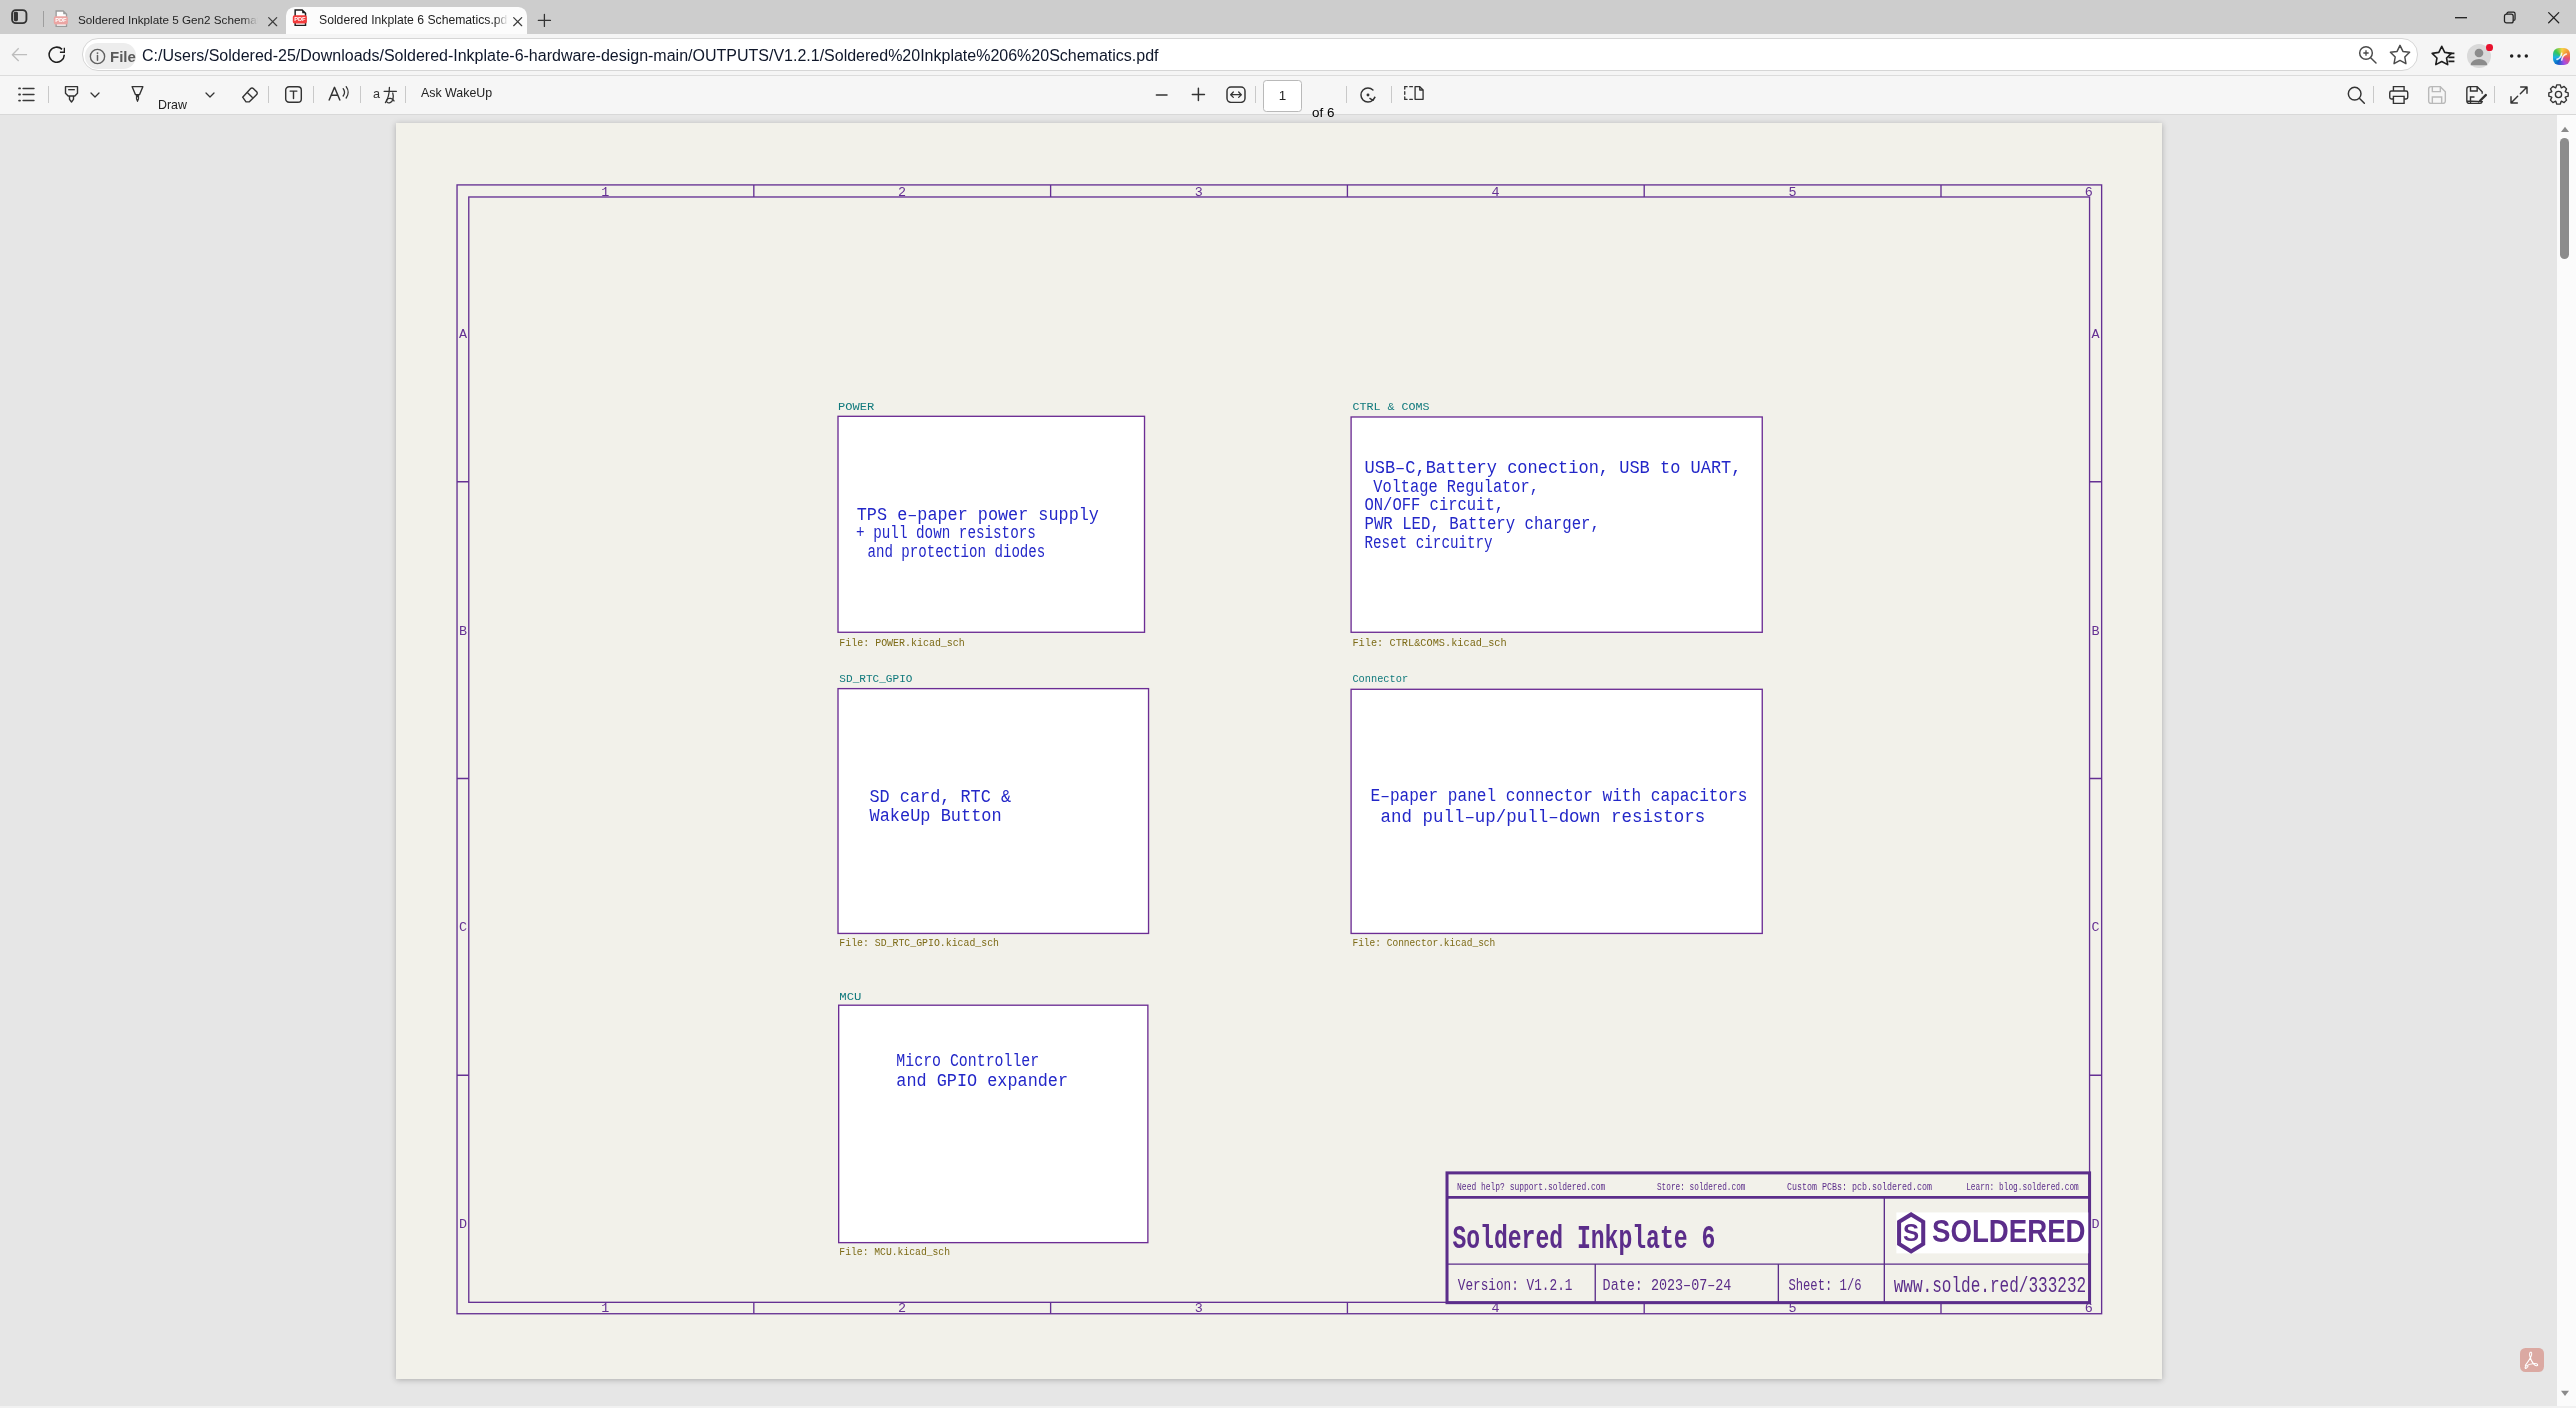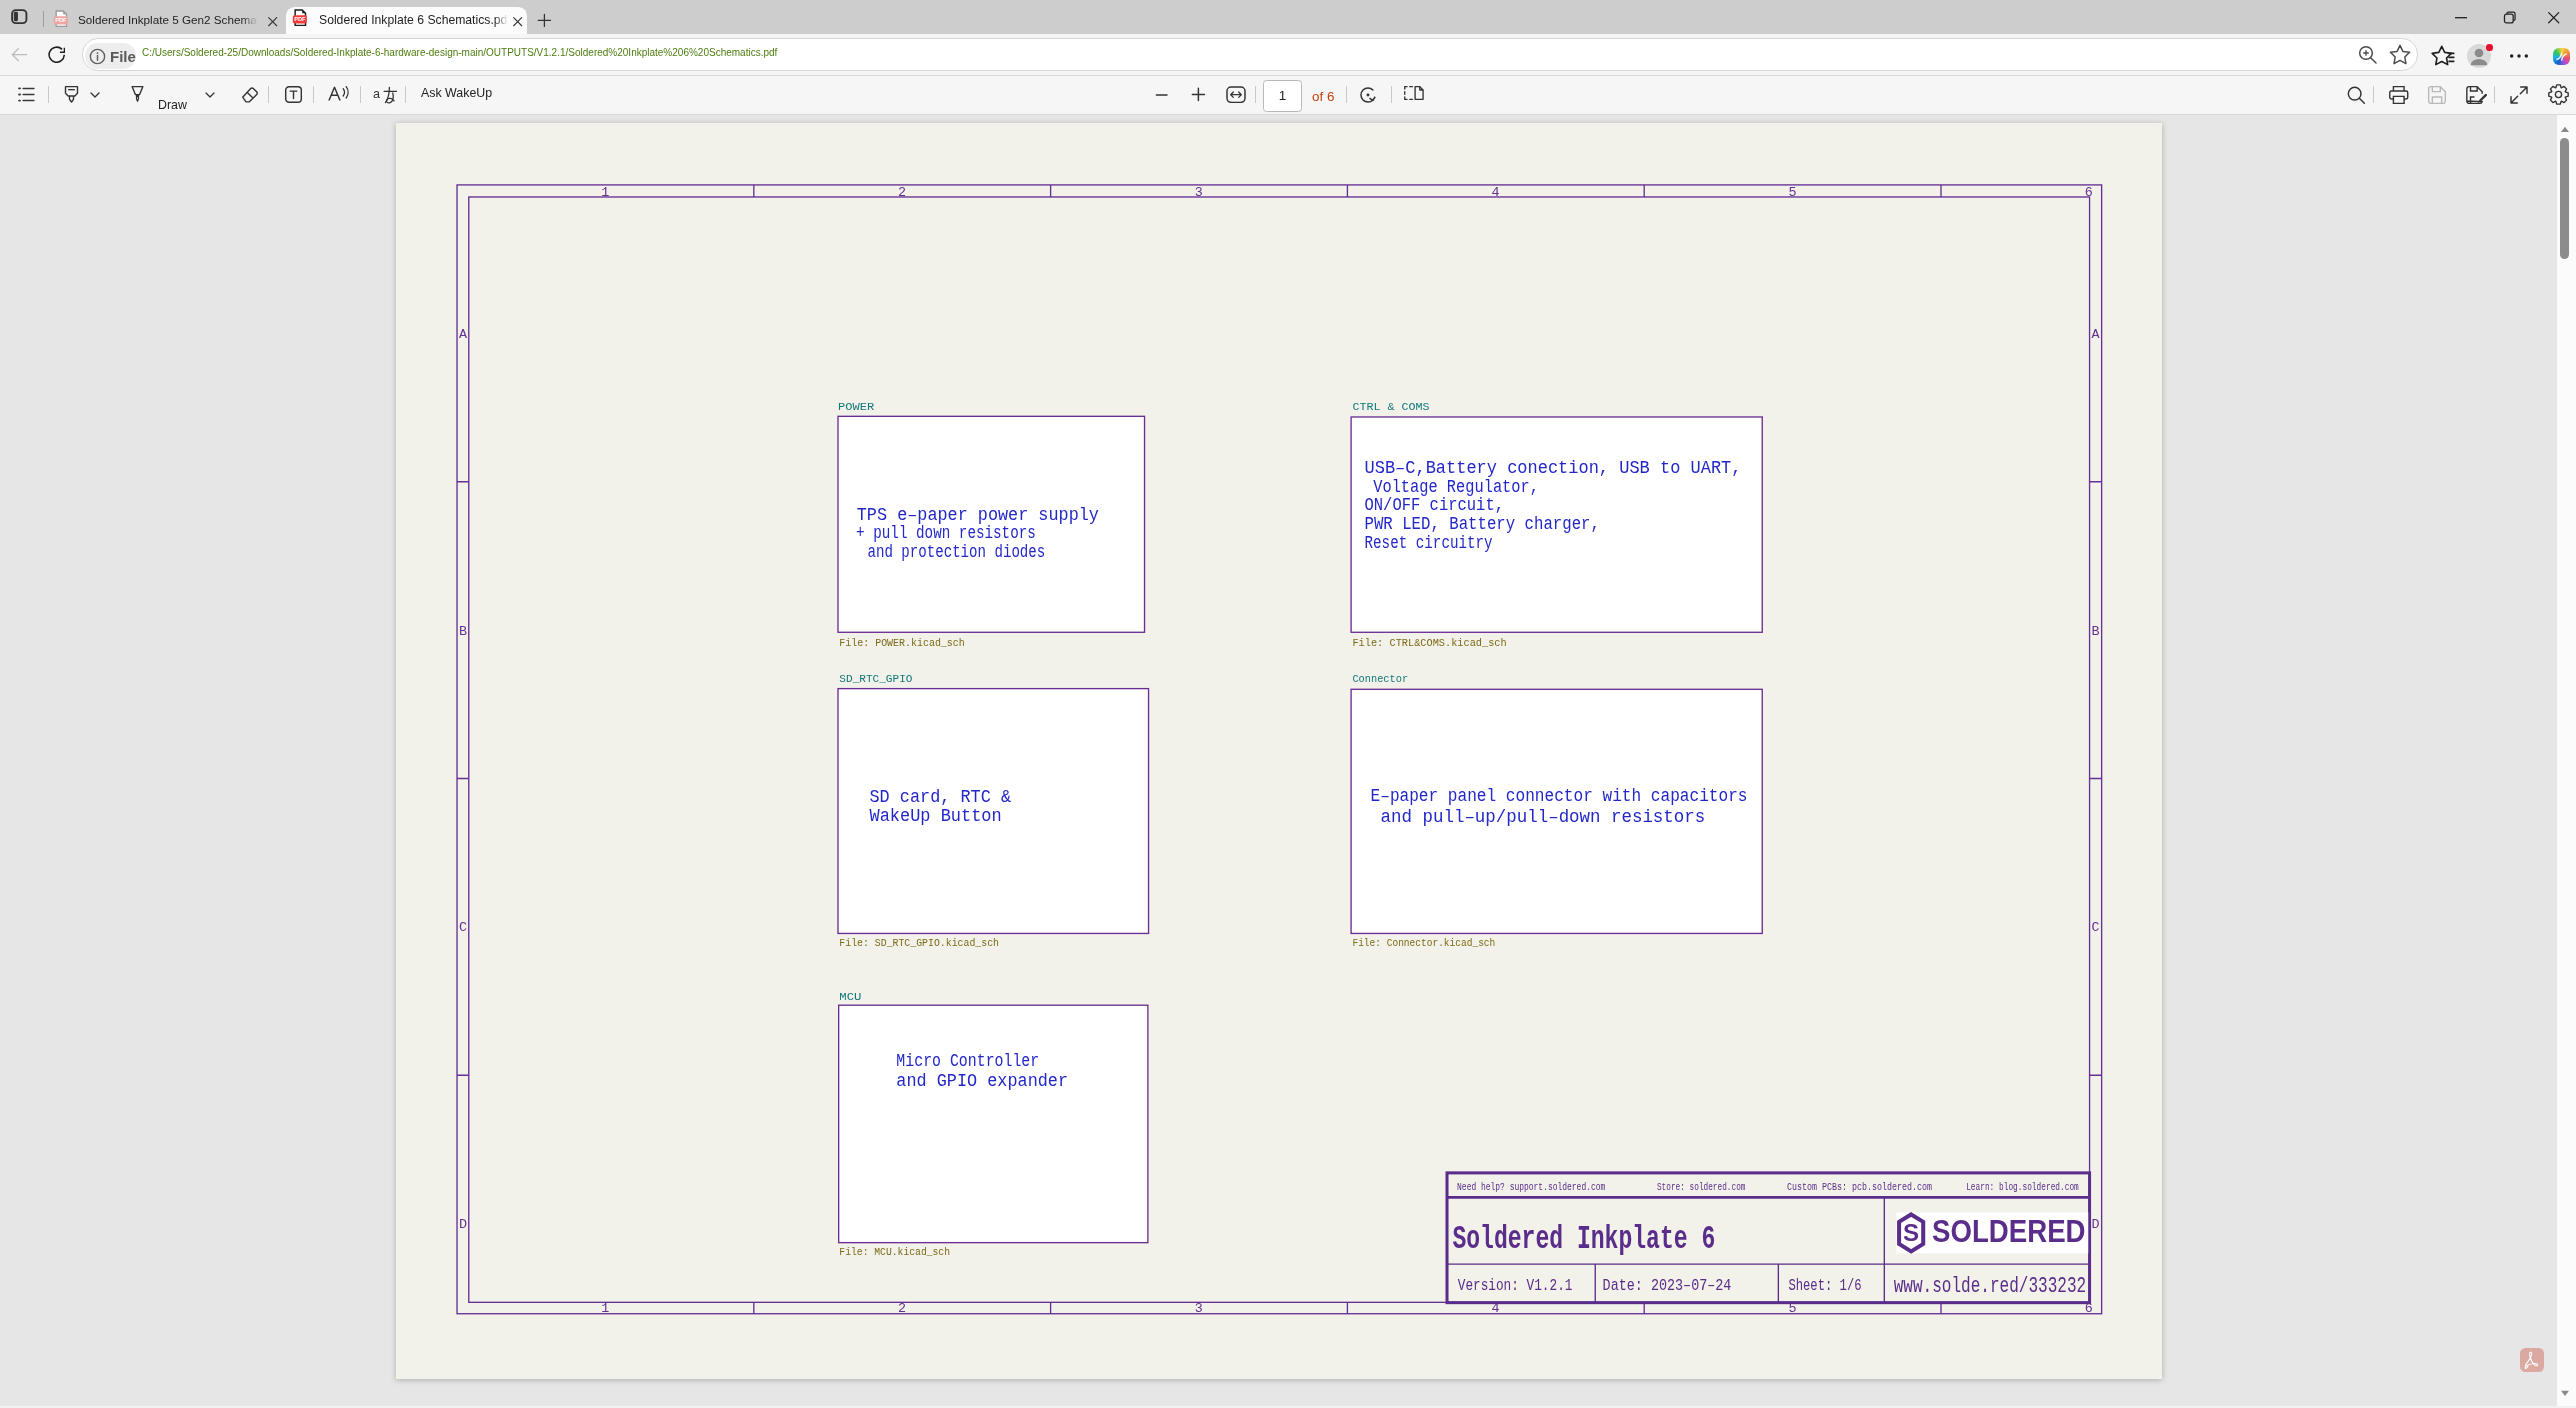--- a/index.html
+++ b/index.html
@@ -79,21 +79,21 @@
 <svg class="abs" style="left:48px;top:46px" width="17.4" height="17.4" viewBox="0 0 26 26">
  <path d="M24.3 13 a11.3 11.3 0 1 1 -3.3 -8" fill="none" stroke="#1f1f1f" stroke-width="2.3"></path>
  <path d="M24.6 2.6 V9.4 H17.8" fill="none" stroke="#1f1f1f" stroke-width="2.3"></path>
 </svg>
 <svg class="abs" style="left:89px;top:48px" width="17" height="17" viewBox="0 0 25 25">
  <circle cx="12.5" cy="12.5" r="10.5" fill="none" stroke="#5f5f5f" stroke-width="2"></circle>
  <path d="M12.5 11 V18" stroke="#5f5f5f" stroke-width="2.2" stroke-linecap="round"></path>
  <circle cx="12.5" cy="7.5" r="1.4" fill="#5f5f5f"></circle>
 </svg>
 <div class="abs" style="left:110px;top:48px;font-size:15px;font-weight:bold;color:#5a5a5a">File</div>
-<div class="abs" style="left:142px;top:47px;width:2200px;font-size:10px;color:#4d7c0f;white-space:nowrap;overflow:hidden">C:/Users/Soldered-25/Downloads/Soldered-Inkplate-6-hardware-design-main/OUTPUTS/V1.2.1/Soldered%20Inkplate%206%20Schematics.pdf</div>
+<div class="abs" style="left:142px;top:47px;width:2200px;font-size:16px;color:#0f172a;white-space:nowrap;overflow:hidden">C:/Users/Soldered-25/Downloads/Soldered-Inkplate-6-hardware-design-main/OUTPUTS/V1.2.1/Soldered%20Inkplate%206%20Schematics.pdf</div>
 <svg class="abs" style="left:2356px;top:43px" width="24" height="24" viewBox="0 0 36 36">
  <circle cx="15" cy="15" r="9.5" fill="none" stroke="#4a4a4a" stroke-width="2.2"></circle>
  <path d="M22 22 L30 30" stroke="#4a4a4a" stroke-width="2.2" stroke-linecap="round"></path>
  <path d="M15 11 v8 M11 15 h8" stroke="#4a4a4a" stroke-width="2"></path>
 </svg>
 <svg class="abs" style="left:2388px;top:43px" width="24" height="24" viewBox="0 0 36 36">
  <path d="M18 3.5 L22.4 12.6 L32.4 14 L25.2 21 L26.9 31 L18 26.2 L9.1 31 L10.8 21 L3.6 14 L13.6 12.6 Z" fill="none" stroke="#4a4a4a" stroke-width="2.2" stroke-linejoin="round"></path>
 </svg>
 <svg class="abs" style="left:2431px;top:44px" width="25.5" height="24" viewBox="0 0 38 36">
  <path d="M14 3.5 L18.4 12.6 L28.4 14 L21.2 21 L22.9 31 L14 26.2 L5.1 31 L6.8 21 L-0.4 14 L9.6 12.6 Z" fill="none" stroke="#1e1e1e" stroke-width="2.4" stroke-linejoin="round" transform="translate(2,0)"></path>
@@ -168,21 +168,21 @@
   </svg>
 <svg class="abs" style="left:1191px;top:87px" width="14.8" height="14.8" viewBox="0 0 22 22">
     <path d="M11 2 V20 M2 11 H20" stroke="#333" stroke-width="2.2" stroke-linecap="round"></path>
   </svg>
 <svg class="abs" style="left:1226px;top:86px" width="20" height="17.4" viewBox="0 0 30 26">
  <rect x="1.5" y="1.5" width="27" height="23" rx="6" fill="none" stroke="#333" stroke-width="2.2"></rect>
  <path d="M8 13 h14 M11 9 l-4 4 4 4 M19 9 l4 4 -4 4" fill="none" stroke="#333" stroke-width="1.9" stroke-linecap="round" stroke-linejoin="round"></path>
 </svg>
 <div class="sep" style="left:1255px;top:86px;height:17.4px"></div>
 <div class="abs" style="left:1263px;top:80px;width:37px;height:29.5px;background:#fff;border:1.3px solid #b9b9b9;border-radius:3.4px;font-size:13.4px;color:#222;text-align:center;line-height:29.5px">1</div>
-<div class="abs" style="left:1312px;top:89px;font-size:13.4px;color:#c2410c">of 6</div>
+<div class="abs" style="left:1312px;top:105px;font-size:13.4px;color:#000000">of 6</div>
 <div class="sep" style="left:1346px;top:86px;height:17.4px"></div>
 <svg class="abs" style="left:1358px;top:85px" width="20" height="20" viewBox="0 0 30 30">
  <path d="M22.4 22.4 a10.5 10.5 0 1 1 0 -14.8" fill="none" stroke="#333" stroke-width="2.2" stroke-linecap="round"></path>
  <path d="M25.8 17.6 L22.4 22.9 L17.2 19.6" fill="none" stroke="#333" stroke-width="2.2" stroke-linejoin="round"></path>
  <circle cx="15" cy="15" r="2.2" fill="#333"></circle>
 </svg>
 <div class="sep" style="left:1391px;top:86px;height:17.4px"></div>
 <svg class="abs" style="left:1403px;top:85px" width="21.5" height="18" viewBox="0 0 32 27">
  <path d="M6 2.5 H2.5 V6 M2.5 10 v4 M2.5 18 V21.5 H6 M10 21.5 h4 M10 2.5 h4" stroke="#333" stroke-width="2" fill="none" stroke-linecap="round"></path>
  <path d="M18 2.5 h7 l5 5 v14 h-12 z" fill="none" stroke="#333" stroke-width="2" stroke-linejoin="round"></path>

